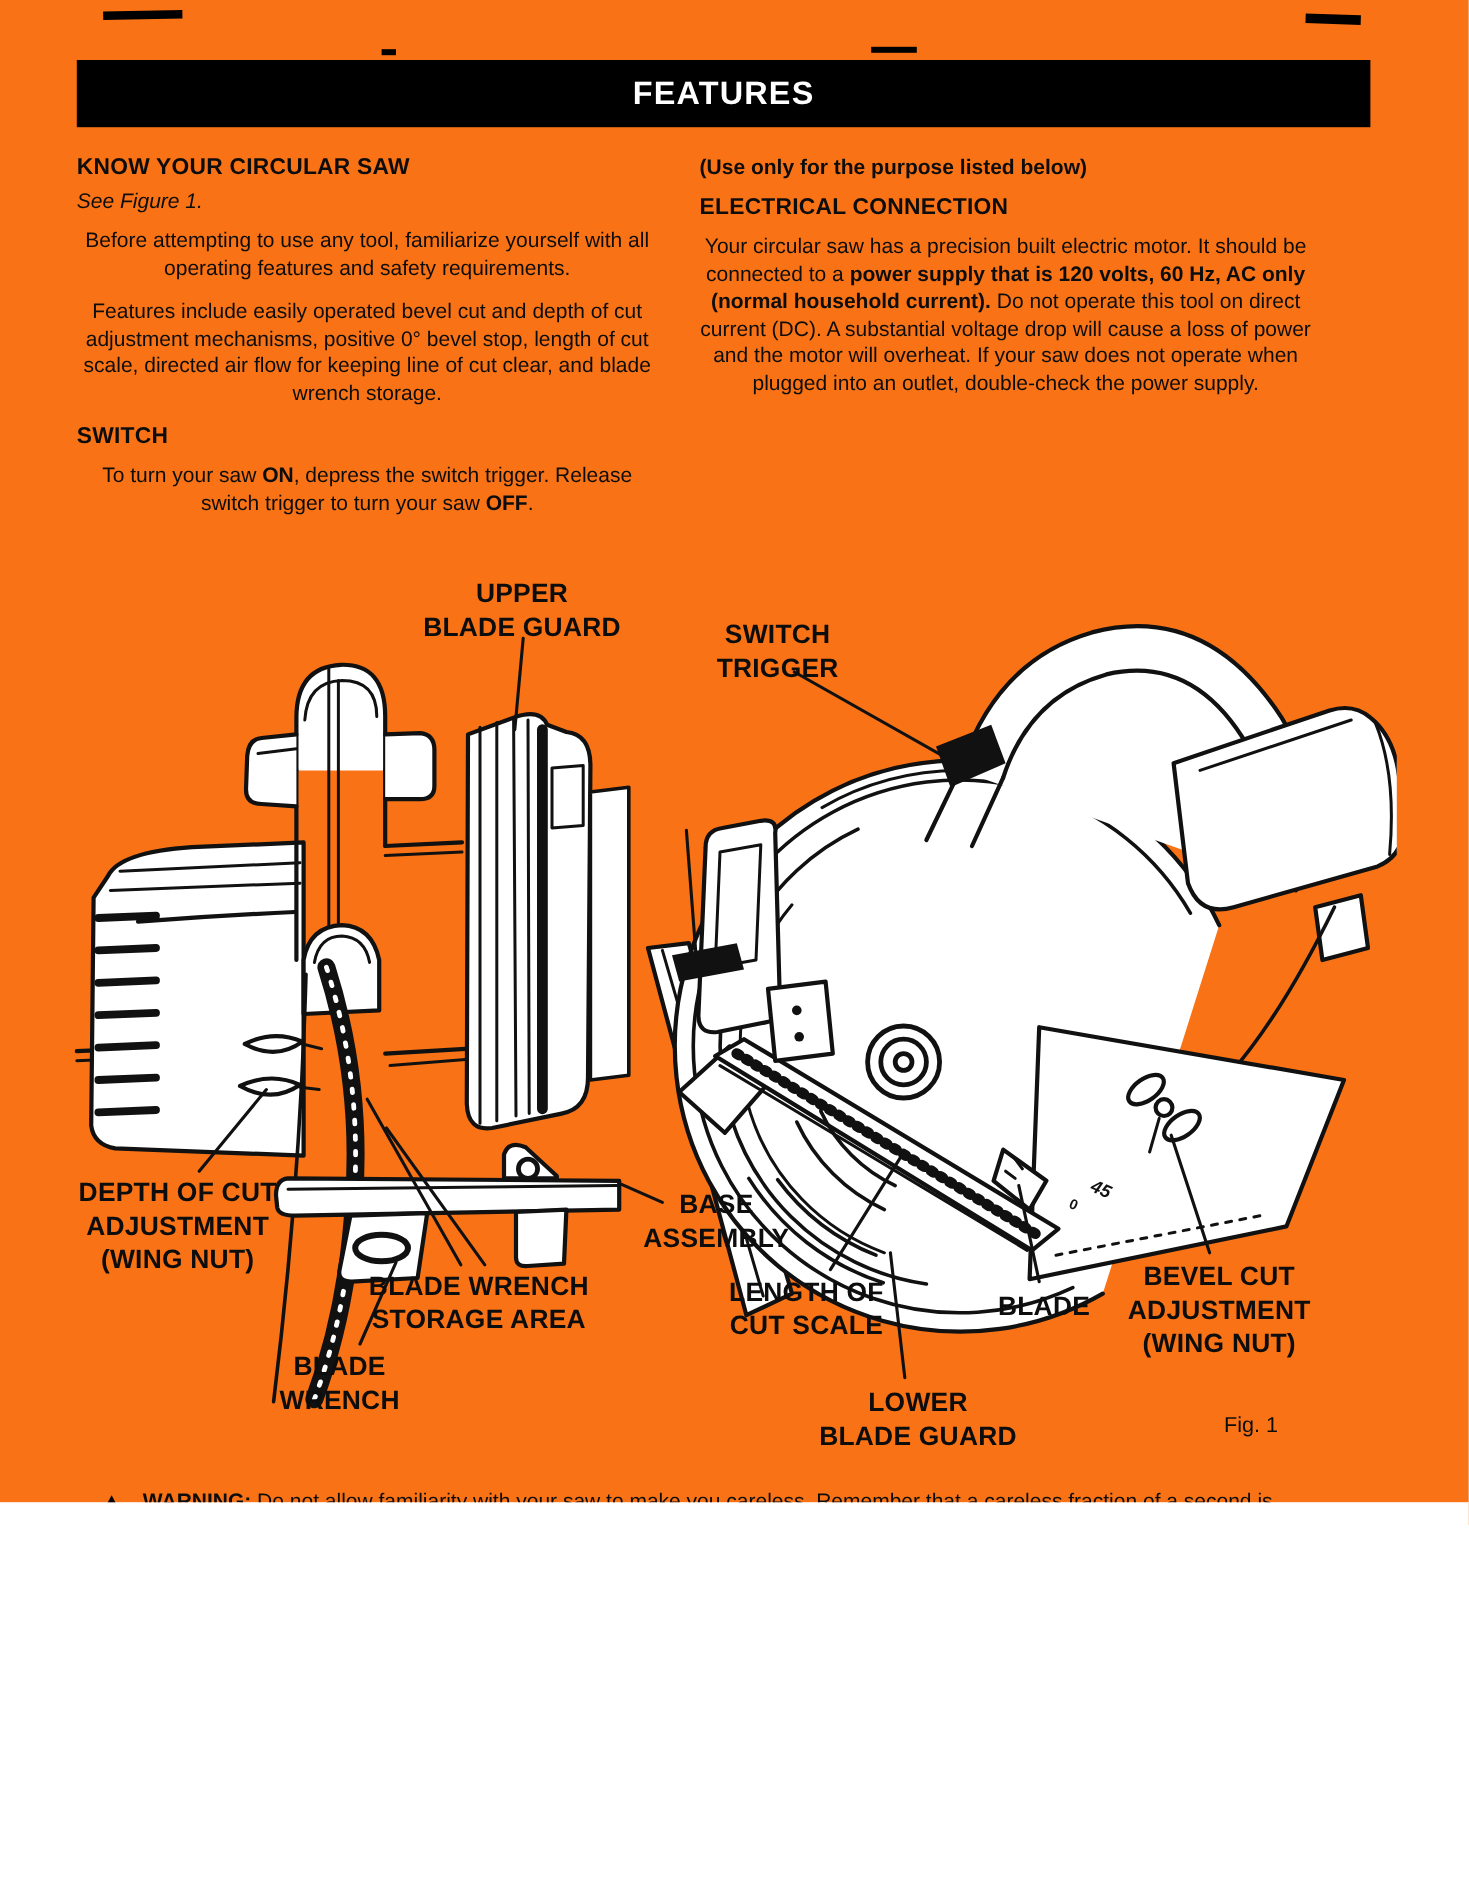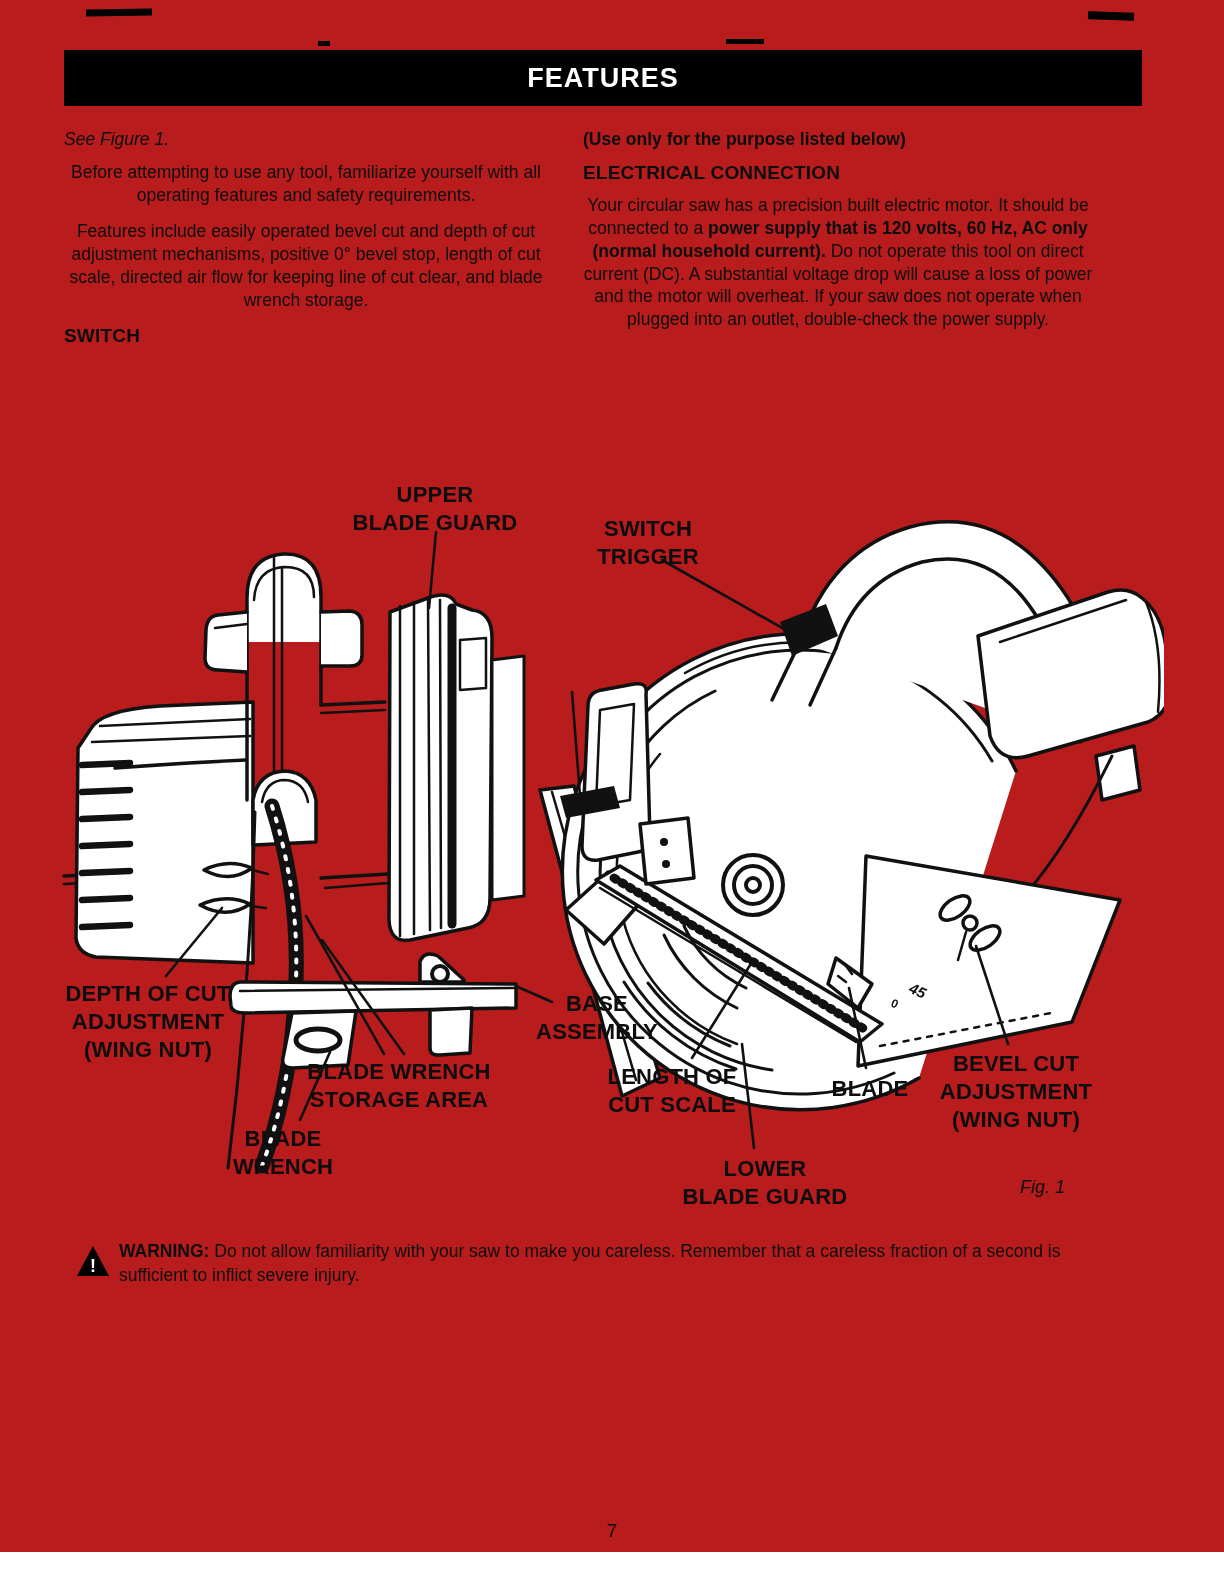--- a/index.html
+++ b/index.html
@@ -1,16 +1,16 @@
 <!DOCTYPE html>
 <html><head>
 <meta charset="utf-8">
 <style>
   html,body{margin:0;padding:0;background:#fff;}
-  .page{position:relative;width:1224px;height:1552px;background:#b91c1c;
+  .page{position:relative;width:1224px;height:1252px;background:#f97316;
         font-family:"Liberation Sans",sans-serif;color:#0d0d0d;overflow:hidden;}
   .artifact{position:absolute;background:#000;}
   .hdr-bar{position:absolute;left:64px;top:50px;width:1078px;height:56px;background:#000;
            display:flex;align-items:center;justify-content:center;}
   .hdr-bar span{color:#fff;font-size:27px;font-weight:bold;letter-spacing:1px;}
   .col{position:absolute;font-size:17.5px;line-height:1.31;}
   .col-left{left:64px;top:128px;width:484px;}
   .col-right{left:583px;top:128px;width:510px;}
   h3.sec{font-size:19px;font-weight:bold;margin:0 0 3px 0;letter-spacing:.2px;}
   .seefig{font-style:italic;margin:0 0 10px 0;}
@@ -39,24 +39,26 @@
   <div class="artifact" style="left:86px;top:9px;width:66px;height:7px;transform:rotate(-1deg);"></div>
   <div class="artifact" style="left:318px;top:41px;width:12px;height:5px;"></div>
   <div class="artifact" style="left:726px;top:39px;width:38px;height:5px;"></div>
   <div class="artifact" style="left:1088px;top:12px;width:46px;height:8px;transform:rotate(2deg);"></div>
 
   <div class="hdr-bar">
     <span>FEATURES</span>
   </div>
 
   <div class="col col-left">
+    <h3 class="sec">KNOW YOUR CIRCULAR SAW</h3>
     <p class="seefig">See Figure 1.</p>
     <p class="body">Before attempting to use any tool, familiarize yourself with all operating features and safety requirements.</p>
     <p class="body">Features include easily operated bevel cut and depth of cut adjustment mechanisms, positive 0° bevel stop, length of cut scale, directed air flow for keeping line of cut clear, and blade wrench storage.</p>
     <h3 class="sec gap-top">SWITCH</h3>
+    <p class="body" style="margin-top:8px;"><span>To turn your saw </span><b class="inl">ON</b><span>, depress the switch trigger. Release switch trigger to turn your saw </span><b class="inl">OFF</b><span>.</span></p>
   </div>
 
   <div class="col col-right">
     <p class="subhead">(Use only for the purpose listed below)</p>
     <h3 class="sec" style="margin-bottom:8px;">ELECTRICAL CONNECTION</h3>
     <p class="body"><span>Your circular saw has a precision built electric motor. It should be connected to a </span><b class="inl">power supply that is 120 volts, 60 Hz, AC only (normal household current).</b><span> Do not operate this tool on direct current (DC). A substantial voltage drop will cause a loss of power and the motor will overheat. If your saw does not operate when plugged into an outlet, double-check the power supply.</span></p>
   </div>
 
   <div class="figure">
     <svg width="1104" height="748" viewBox="60 468 1104 748">
@@ -241,21 +243,21 @@
     <div class="lbl" style="left:457px;top:522px;width:160px;">BASE
 ASSEMBLY</div>
     <div class="lbl" style="left:522px;top:595px;width:180px;">LENGTH OF
 CUT SCALE</div>
     <div class="lbl" style="left:750px;top:607px;width:120px;">BLADE</div>
     <div class="lbl" style="left:856px;top:582px;width:200px;">BEVEL CUT
 ADJUSTMENT
 (WING NUT)</div>
     <div class="lbl" style="left:605px;top:687px;width:200px;">LOWER
 BLADE GUARD</div>
-    <div class="figcap" style="left:960px;top:709px;font-style:italic;">Fig. 1</div>
+    <div class="figcap" style="left:960px;top:709px;">Fig. 1</div>
   </div>
 
   <div class="warning">
     <span class="warn-icon">
       <svg width="36" height="36" viewBox="0 0 36 36">
         <path d="M18,2 L34,32 L2,32 Z" fill="#000"></path>
         <text x="18" y="28" text-anchor="middle" font-size="18" font-weight="bold" fill="#fff" font-family="Liberation Sans, sans-serif">!</text>
       </svg>
     </span>
     <span class="warn-text"><b class="inl">WARNING:</b><span> Do not allow familiarity with your saw to make you careless. Remember that a careless fraction of a second is sufficient to inflict severe injury.</span></span>

